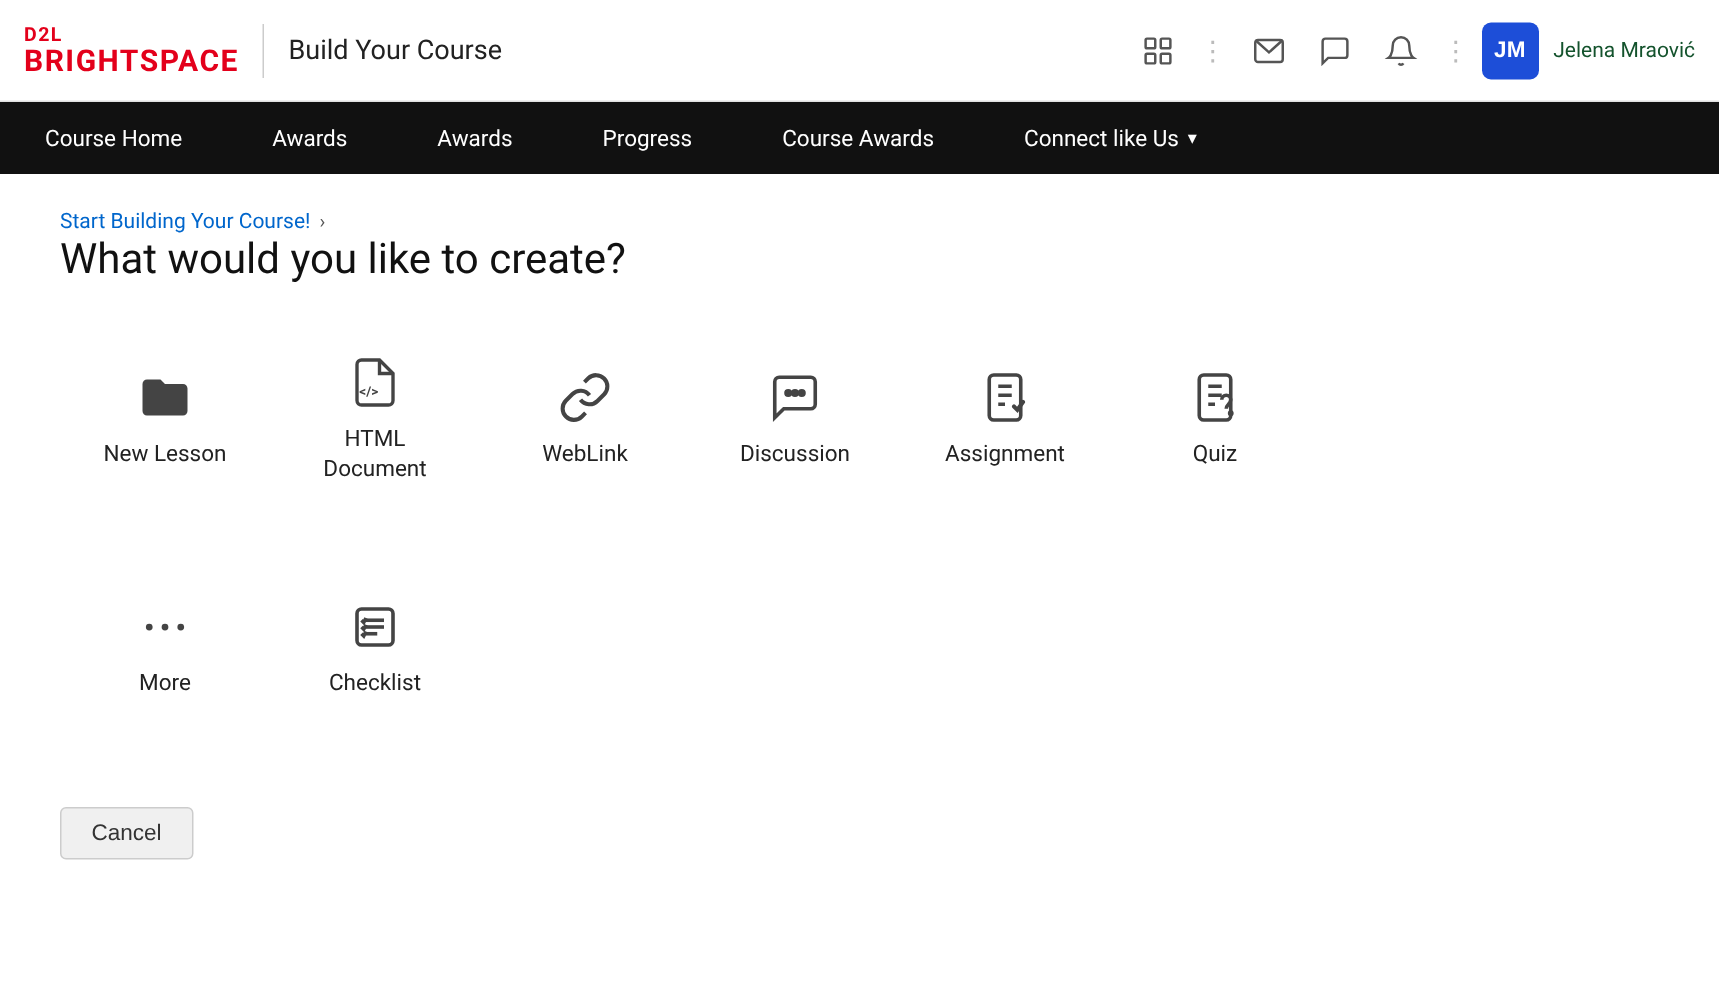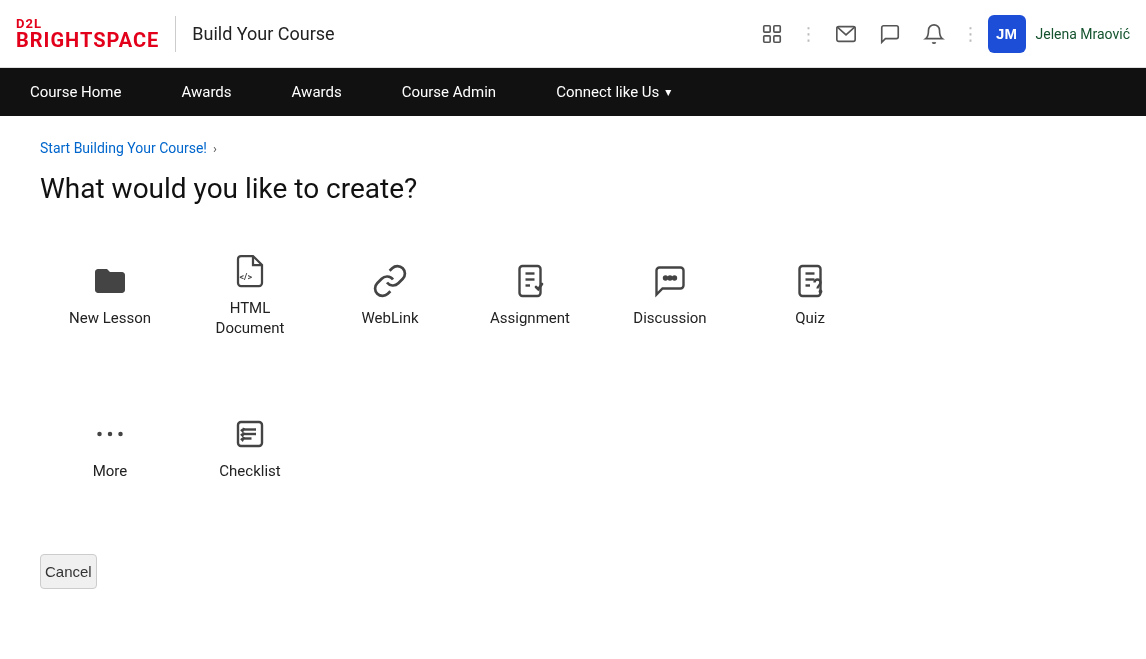--- a/index.html
+++ b/index.html
@@ -126,21 +126,20 @@
     .content-area {
       padding: 24px 40px 40px 40px;
     }
     .breadcrumb {
       font-size: 14px;
       color: #0066cc;
       cursor: pointer;
       display: flex;
       align-items: center;
       gap: 6px;
-      margin-bottom: 16px;
     }
     .breadcrumb-arrow {
       color: #555;
       font-size: 13px;
     }
     .page-heading {
       font-size: 28px;
       font-weight: 400;
       color: #111;
       margin-bottom: 32px;
@@ -181,21 +180,21 @@
 
     
     .creation-grid-row2 {
       display: flex;
       gap: 0;
       margin-bottom: 50px;
     }
 
     
     .cancel-btn {
-      padding: 8px 4px;
+      padding: 8px 20px;
       font-size: 15px;
       background: #f0f0f0;
       border: 1px solid #ccc;
       border-radius: 4px;
       cursor: pointer;
       color: #333;
     }
   </style>
 </head>
 <body>
@@ -243,21 +242,22 @@
     <div class="vertical-dots">⋮</div>
     <button class="avatar-btn">JM</button>
     <span class="user-name">Jelena Mraović</span>
   </div>
 </div>
 
 <nav class="nav-bar">
   <a class="nav-item">Course Home</a>
   <a class="nav-item">Awards</a>
   <a class="nav-item">Awards</a>
-  <a class="nav-item">Course Admin</a>
+  <a class="nav-item">Progress</a>
+  <a class="nav-item">Course Awards</a>
   <a class="nav-item nav-item-connect">
     <span>Connect like Us</span>
     <span class="chevron-down">▾</span>
   </a>
 </nav>
 
 <div class="content-area">
   
   <div class="breadcrumb">
     <span>Start Building Your Course!</span>
@@ -285,41 +285,41 @@
       </svg>
       <span class="creation-label">HTML<br>Document</span>
     </div>
 
     <div class="creation-item">
       <svg class="icon-svg" viewBox="0 0 24 24" fill="none" stroke="currentColor" stroke-width="1.8">
         <path d="M10 13a5 5 0 0 0 7.54.54l3-3a5 5 0 0 0-7.07-7.07l-1.72 1.71"></path>
         <path d="M14 11a5 5 0 0 0-7.54-.54l-3 3a5 5 0 0 0 7.07 7.07l1.71-1.71"></path>
       </svg>
       <span class="creation-label">WebLink</span>
+    </div>
+
+    <div class="creation-item">
+      <svg class="icon-svg" viewBox="0 0 24 24" fill="none" stroke="currentColor" stroke-width="1.6">
+        <path d="M21 15a2 2 0 0 1-2 2H7l-4 4V5a2 2 0 0 1 2-2h14a2 2 0 0 1 2 2z"></path>
+        <circle cx="9" cy="10" r="1" fill="currentColor"></circle>
+        <circle cx="12" cy="10" r="1" fill="currentColor"></circle>
+        <circle cx="15" cy="10" r="1" fill="currentColor"></circle>
+      </svg>
+      <span class="creation-label">Discussion</span>
     </div>
 
     <div class="creation-item">
       <svg class="icon-svg" viewBox="0 0 24 24" fill="none" stroke="currentColor" stroke-width="1.6">
         <rect x="5" y="2" width="14" height="20" rx="2"></rect>
         <line x1="9" y1="7" x2="15" y2="7"></line>
         <line x1="9" y1="11" x2="15" y2="11"></line>
         <line x1="9" y1="15" x2="12" y2="15"></line>
         <path d="M16 16l1.5 1.5L20 14" stroke-width="1.8" stroke-linecap="round"></path>
       </svg>
       <span class="creation-label">Assignment</span>
-    </div>
-
-    <div class="creation-item">
-      <svg class="icon-svg" viewBox="0 0 24 24" fill="none" stroke="currentColor" stroke-width="1.6">
-        <path d="M21 15a2 2 0 0 1-2 2H7l-4 4V5a2 2 0 0 1 2-2h14a2 2 0 0 1 2 2z"></path>
-        <circle cx="9" cy="10" r="1" fill="currentColor"></circle>
-        <circle cx="12" cy="10" r="1" fill="currentColor"></circle>
-        <circle cx="15" cy="10" r="1" fill="currentColor"></circle>
-      </svg>
-      <span class="creation-label">Discussion</span>
     </div>
 
     <div class="creation-item">
       <svg class="icon-svg" viewBox="0 0 24 24" fill="none" stroke="currentColor" stroke-width="1.6">
         <rect x="5" y="2" width="14" height="20" rx="2"></rect>
         <line x1="9" y1="7" x2="15" y2="7"></line>
         <line x1="9" y1="11" x2="15" y2="11"></line>
         <line x1="9" y1="15" x2="12" y2="15"></line>
         <path d="M17 17c0-1 .5-1.5 1-2s1-1 1-2a2 2 0 0 0-4 0" stroke-width="1.6"></path>
         <circle cx="19" cy="19" r="0.5" fill="currentColor" stroke="currentColor"></circle>

